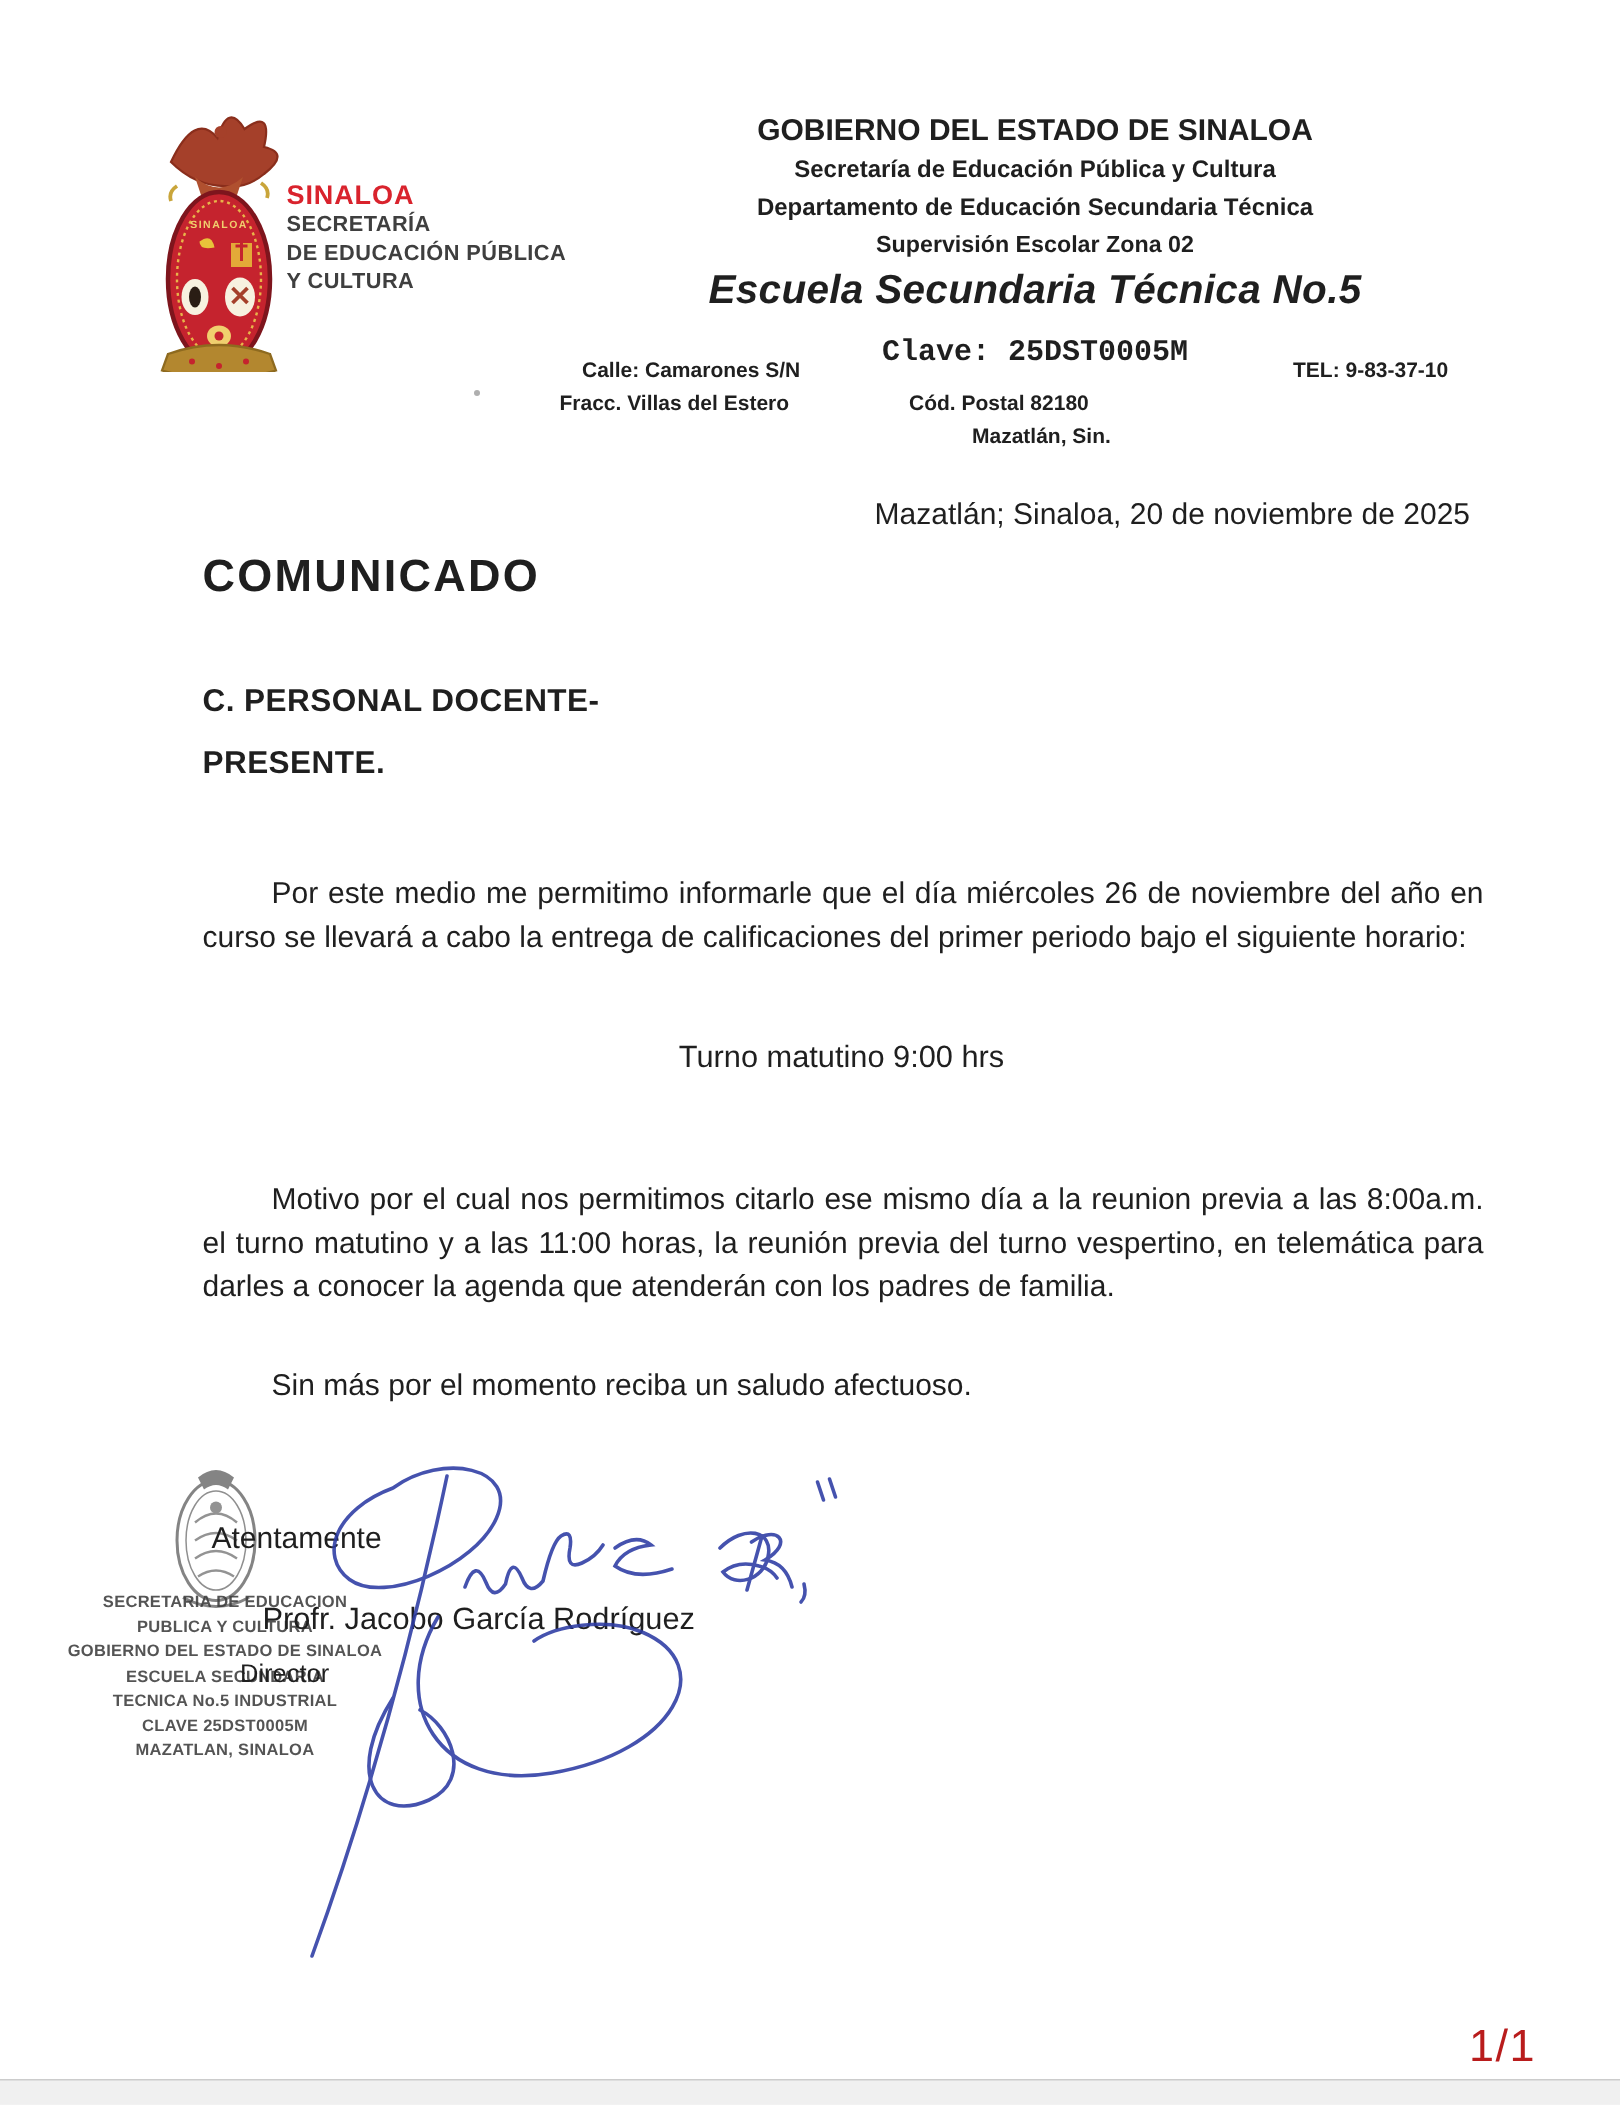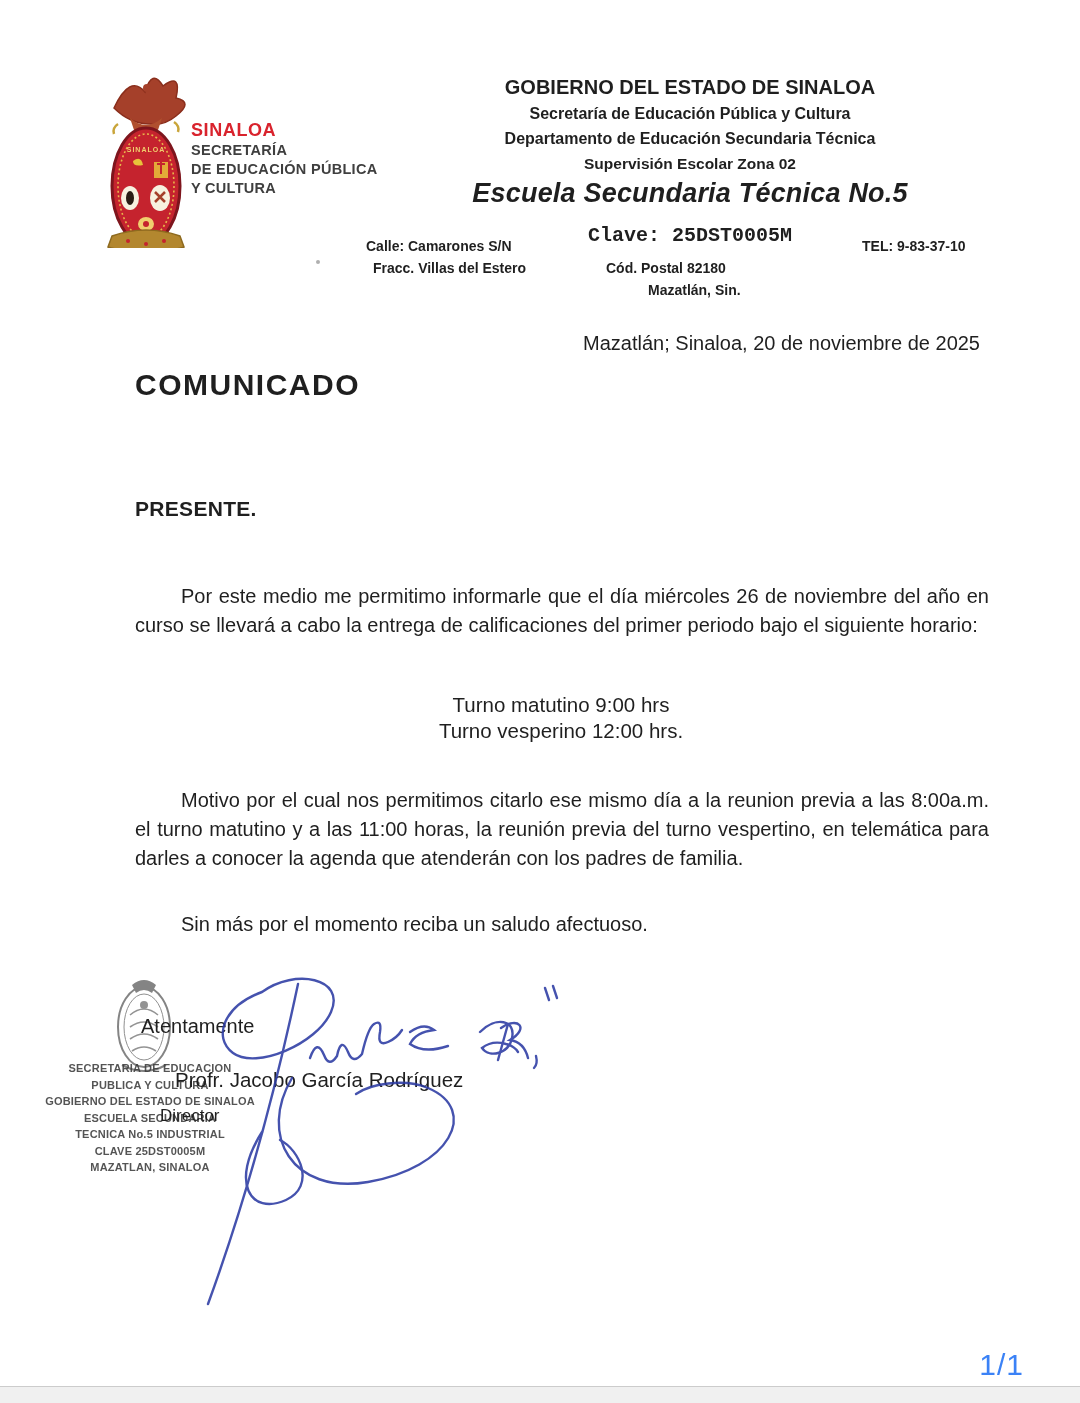--- a/index.html
+++ b/index.html
@@ -43,21 +43,21 @@
   .sig-name   { left: 175px; top: 1068px; font-size: 20.5px; white-space: nowrap; }
   .sig-role   { left: 160px; top: 1106px; font-size: 17px; }
 
   .stamp-block { left: 35px; top: 1060px; width: 230px; text-align: center;
                  font-size: 11px; font-weight: bold; color: rgba(60,60,60,.88);
                  line-height: 16.5px; letter-spacing: .2px; }
   .stamp-line { white-space: nowrap; }
 
   .speck { width: 4px; height: 4px; border-radius: 50%; background: #7a7a7a; opacity: .6; }
 
-  .page-indicator { right: 56px; top: 1348px; font-size: 30px; color: #3b82f6; letter-spacing: 1px; text-align: center; }
+  .page-indicator { right: 56px; top: 1348px; font-size: 30px; color: #b91c1c; letter-spacing: 1px; text-align: center; }
 
   .viewer-bottom { left: 0; top: 1386px; width: 1080px; height: 17px;
                    background: #f0f0f0; border-top: 1px solid #cccccc; }
 </style>
 </head>
 <body>
 
 <div class="viewport">
 
   <svg class="abs" style="left:100px; top:66px;" width="92" height="182" viewBox="0 0 92 182">
@@ -95,36 +95,36 @@
     <div class="crest-sub">Y CULTURA</div>
   </div>
 
   <div class="abs lh lh-gov">GOBIERNO DEL ESTADO DE SINALOA</div>
   <div class="abs lh lh-sec">Secretaría de Educación Pública y Cultura</div>
   <div class="abs lh lh-dep">Departamento de Educación Secundaria Técnica</div>
   <div class="abs lh lh-sup">Supervisión Escolar Zona 02</div>
   <div class="abs lh lh-school">Escuela Secundaria Técnica No.5</div>
   <div class="abs lh lh-clave">Clave: 25DST0005M</div>
 
-  <div class="abs contact" style="left:366px; top:238px;">Calle: Camarones S/N</div>
+  <div class="abs contact" style="left:388px; top:238px;">Calle: Camarones S/N</div>
   <div class="abs contact" style="left:373px; top:260px;">Fracc. Villas del Estero</div>
   <div class="abs contact" style="left:606px; top:260px;">Cód. Postal 82180</div>
   <div class="abs contact" style="left:648px; top:282px;">Mazatlán, Sin.</div>
   <div class="abs contact" style="left:862px; top:238px;">TEL: 9-83-37-10</div>
   <div class="abs speck" style="left:316px; top:260px;"></div>
 
   <div class="abs dateline">Mazatlán; Sinaloa,  20 de noviembre de 2025</div>
 
   <div class="abs doc-title">COMUNICADO</div>
 
+  <div class="abs recipient" style="top:456px;">C. PERSONAL DOCENTE-</div>
   <div class="abs recipient" style="top:497px;">PRESENTE.</div>
 
   <div class="abs body-par" style="top:582px;">Por este medio me permitimo informarle que el día miércoles 26 de noviembre del año en curso se llevará a cabo la entrega de calificaciones del primer  periodo bajo el siguiente horario:</div>
   <div class="abs schedule" style="top:692px;">Turno matutino 9:00 hrs</div>
-  <div class="abs schedule" style="top:718px;">Turno vesperino 12:00 hrs.</div>
   <div class="abs body-par" style="top:786px;">Motivo por el cual nos permitimos citarlo ese mismo día  a la reunion previa a las 8:00a.m. el turno matutino y a las 11:00 horas, la reunión previa del turno vespertino,  en telemática para darles a conocer la agenda que atenderán con los padres de familia.</div>
   <div class="abs closing" style="top:913px;">Sin más por el momento reciba un saludo afectuoso.</div>
 
   <svg class="abs" style="left:102px; top:975px;" width="84" height="108" viewBox="0 0 84 108" opacity="0.75">
     <ellipse cx="42" cy="52" rx="26" ry="40" fill="none" stroke="#5c5c5c" stroke-width="2"></ellipse>
     <ellipse cx="42" cy="52" rx="20" ry="33" fill="none" stroke="#6a6a6a" stroke-width="1"></ellipse>
     <path d="M30,10 Q42,0 54,10 L50,18 Q42,12 34,18 Z" fill="#5c5c5c"></path>
     <path d="M28,40 q14,-12 28,0 M28,52 q14,-10 28,0 M28,64 q14,-10 28,0 M30,76 q12,-8 24,0" stroke="#6f6f6f" stroke-width="1.6" fill="none"></path>
     <path d="M20,90 q22,12 44,0" stroke="#5c5c5c" stroke-width="2" fill="none"></path>
     <circle cx="42" cy="30" r="4" fill="#6f6f6f"></circle>

